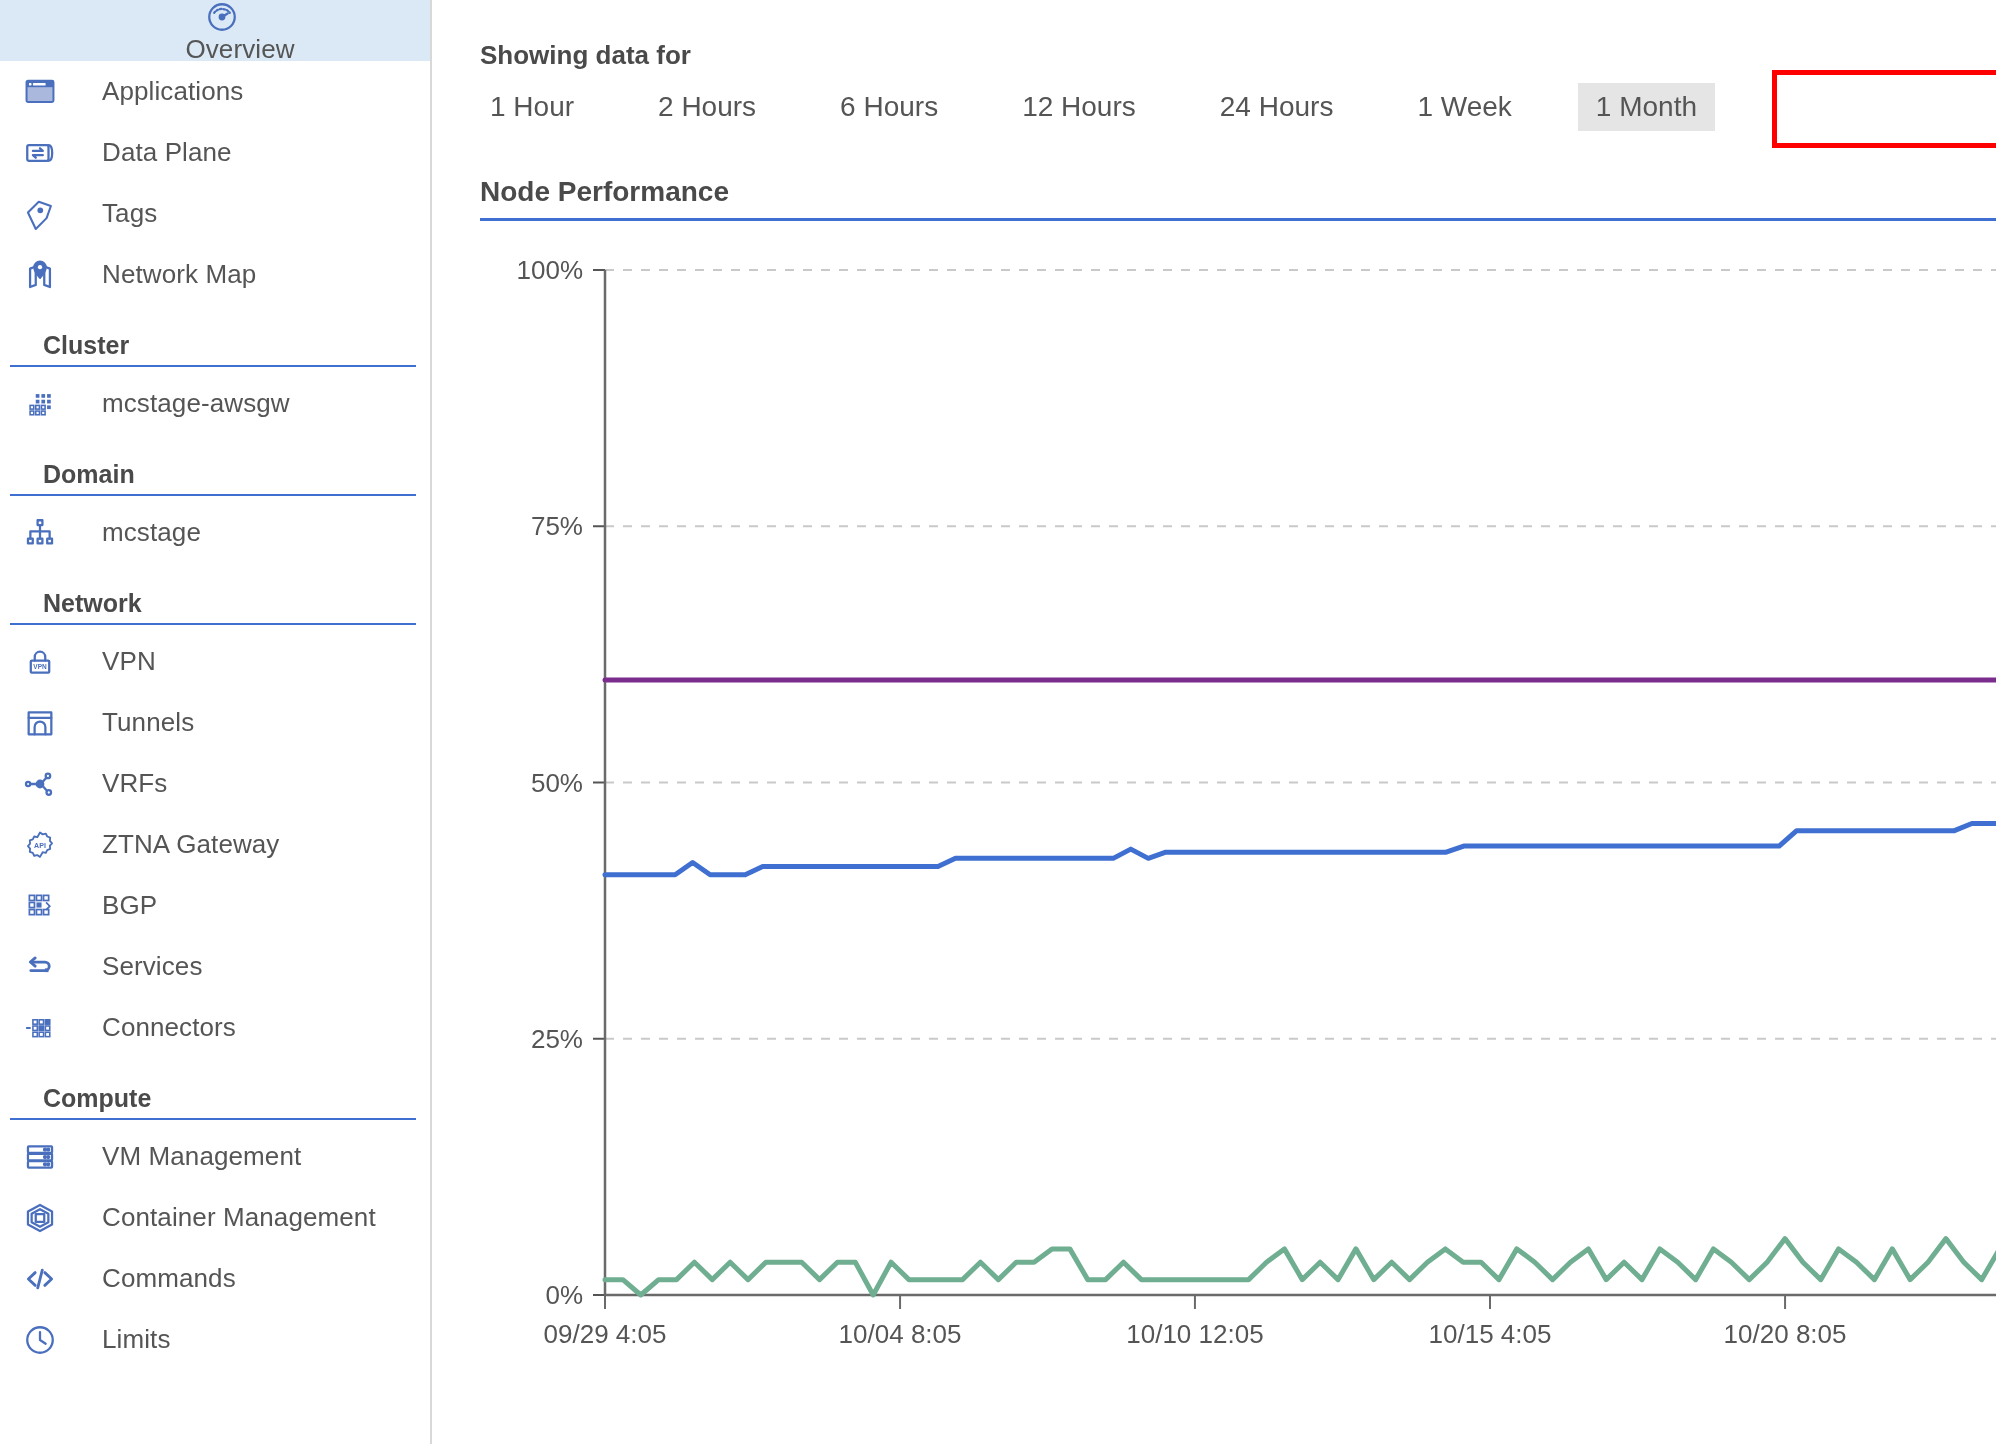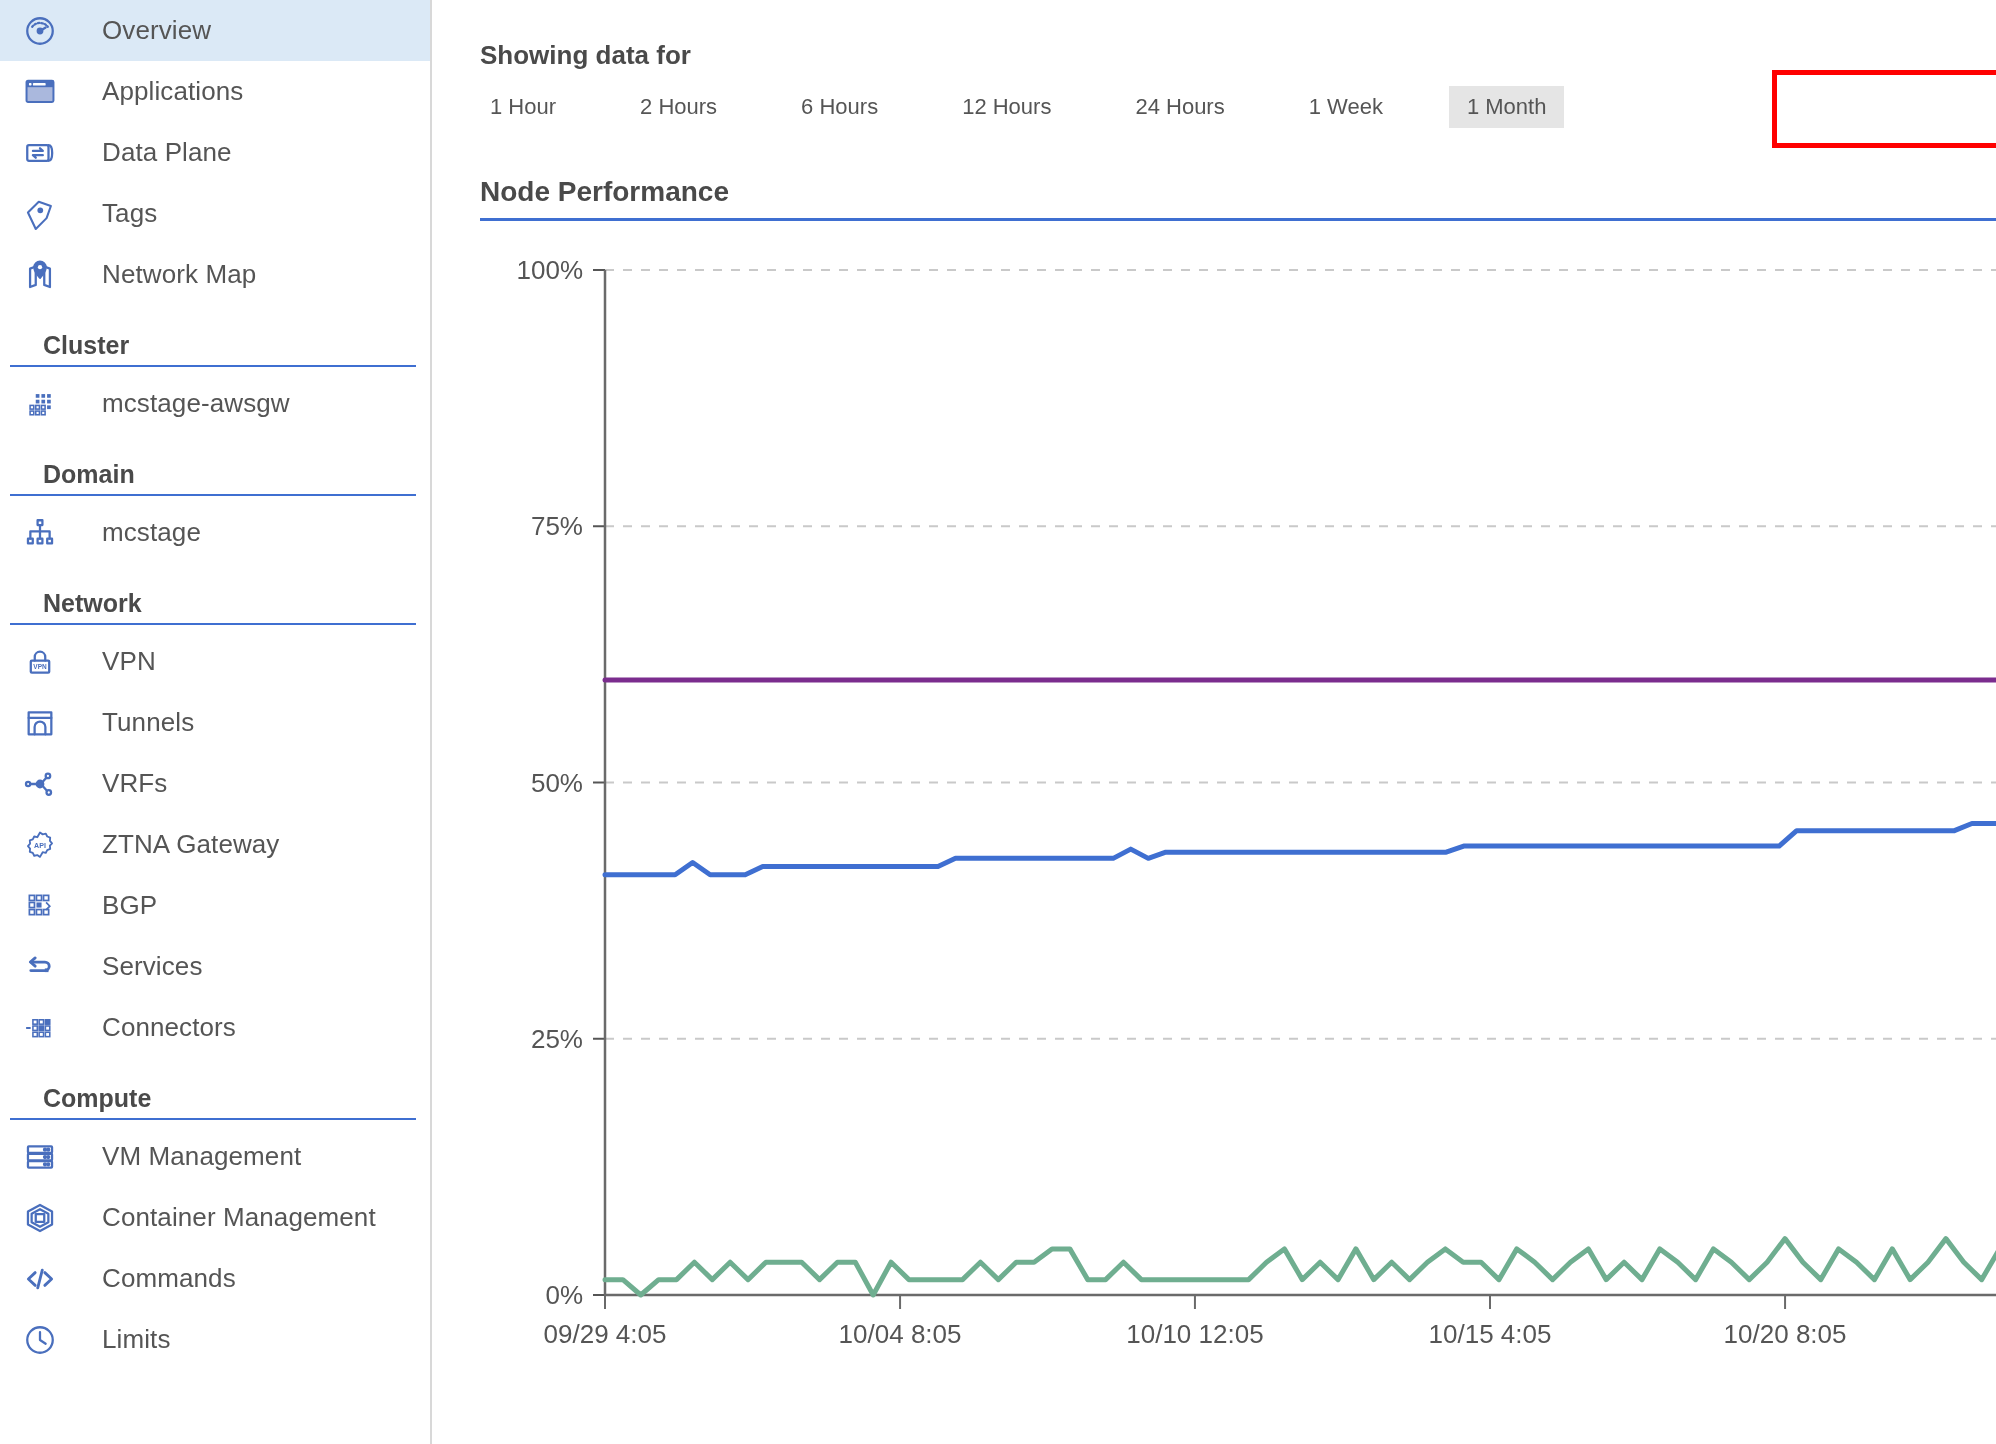--- a/index.html
+++ b/index.html
@@ -22,21 +22,21 @@
     overflow: hidden;
     flex: 0 0 432px;
   }
   .nav-item {
     display: flex;
     align-items: center;
     height: 61px;
     padding-left: 14px;
     cursor: pointer;
   }
-  .nav-item.active { background: #dbe9f6; }
+  .nav-item.active { background: #dbe9f6; flex-direction: column; }
   .nav-icon {
     width: 52px;
     min-width: 52px;
     height: 44px;
     display: flex;
     align-items: center;
     justify-content: center;
     color: #4a6fbd;
   }
   .nav-label {
@@ -80,21 +80,21 @@
     color: #4a4a4a;
   }
   #range-tabs {
     position: absolute;
     left: 40px; top: 76px;
     display: flex;
     align-items: center;
     height: 62px;
   }
   .range-tab {
-    font-size: 22px;
+    font-size: 28px;
     color: #555555;
     padding: 8px 18px;
     margin-right: 48px;
     cursor: pointer;
     white-space: nowrap;
   }
   .range-tab.selected { background: #e5e5e5; }
   #annotation-box {
     position: absolute;
     left: 1340px; top: 70px;

